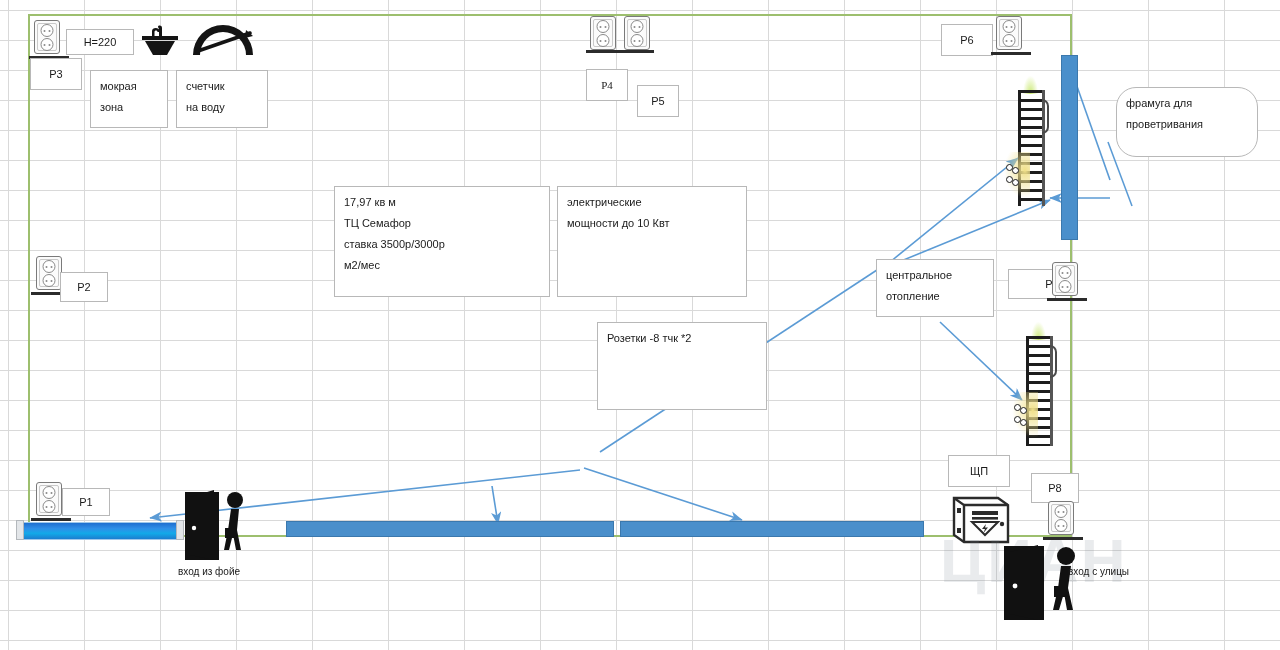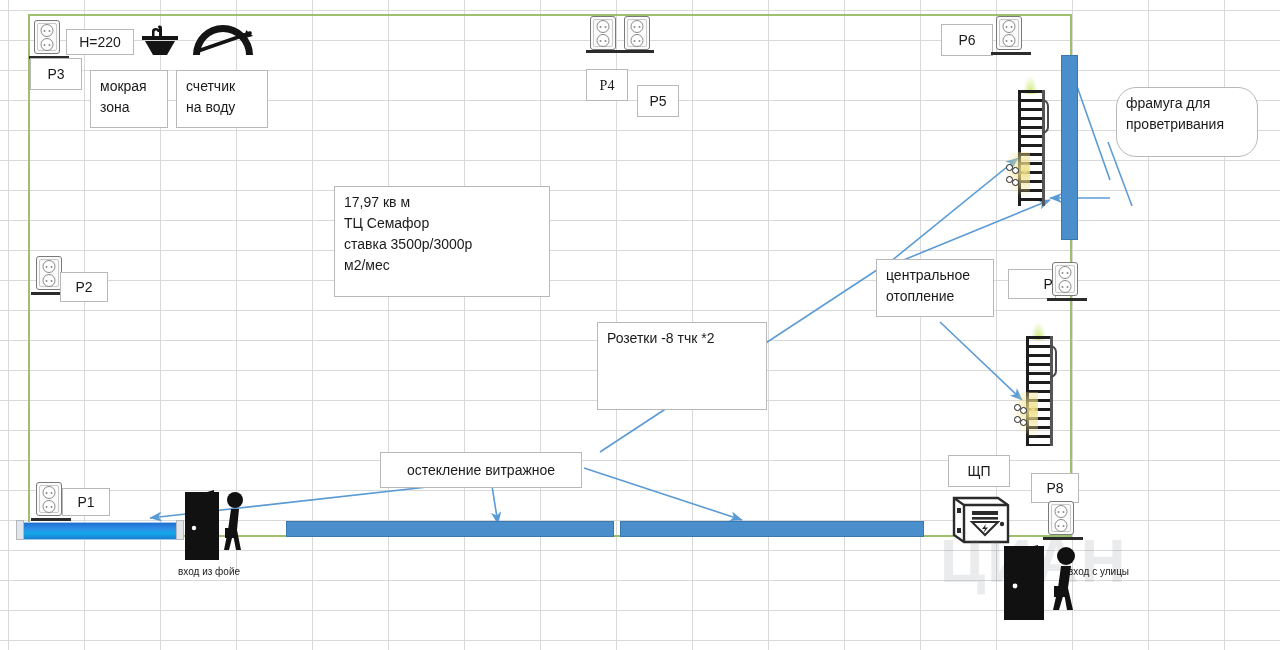--- a/index.html
+++ b/index.html
@@ -24,21 +24,21 @@
   .wall-h{height:2px;}
   .wall-v{width:2px;}
 
   
   .box{
     position:absolute;
     background:#ffffff;
     border:1px solid #b8b8b8;
     box-sizing:border-box;
     color:#1a1a1a;
-    font-size:14px;
+    font-size:11px;
     line-height:21px;
     padding:5px 9px;
     white-space:pre-line;
   }
   .box.center{display:flex;align-items:center;justify-content:center;padding:0;}
 
   
   .socket{position:absolute;width:26px;height:36px;}
   .socket .plate{
     position:absolute;left:0;top:0;width:26px;height:34px;
@@ -229,24 +229,25 @@
     <div class="hole b"></div>
     <div class="base"></div>
   </div>
   <div class="box center" style="left:60px;top:272px;width:48px;height:30px;">P2</div>
 
   <div class="box" style="left:334px;top:186px;width:216px;height:111px;">17,97 кв м
 ТЦ Семафор
 ставка 3500р/3000р
 м2/мес</div>
 
+  <div class="box" style="left:557px;top:186px;width:190px;height:111px;">электрические
+мощности до 10 Квт</div>
 
   <div class="box" style="left:597px;top:322px;width:170px;height:88px;">Розетки -8 тчк *2</div>
 
-  <div class="box center" style="left:380px;top:452px;width:202px;height:36px;">остекление витражное</div>
 
   <div class="box" style="left:876px;top:259px;width:118px;height:58px;">центральное
 отопление</div>
 
   <div class="box" style="left:1116px;top:87px;width:142px;height:70px;border-radius:20px;">фрамуга для
 проветривания</div>
 
   <div class="bluebar" style="left:1061px;top:55px;width:17px;height:185px;"></div>
 
   <div class="radiator" style="left:1014px;top:90px;height:116px;">

